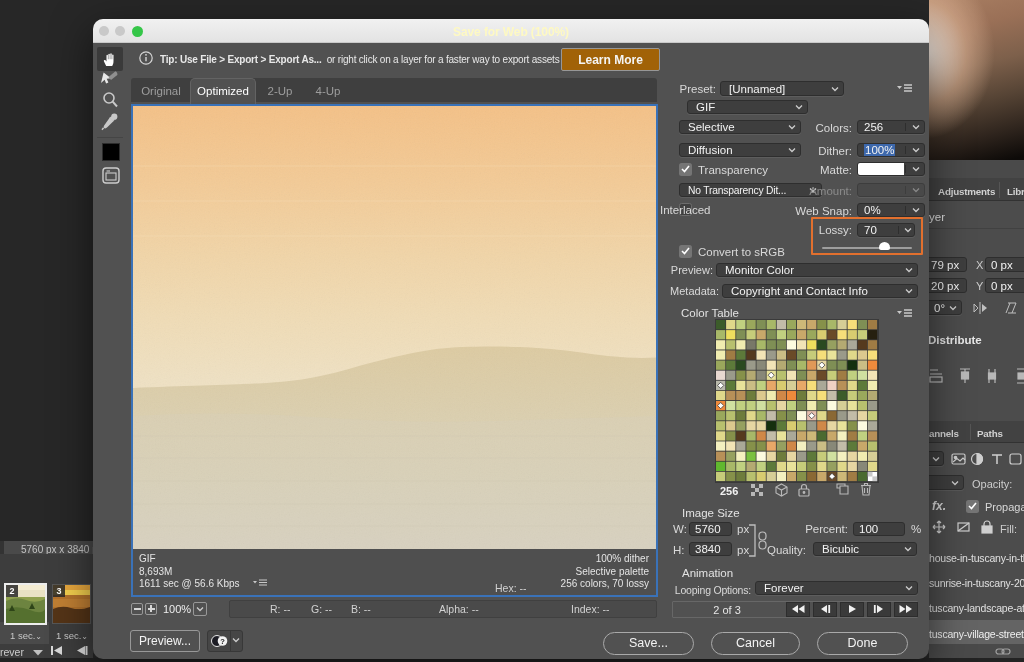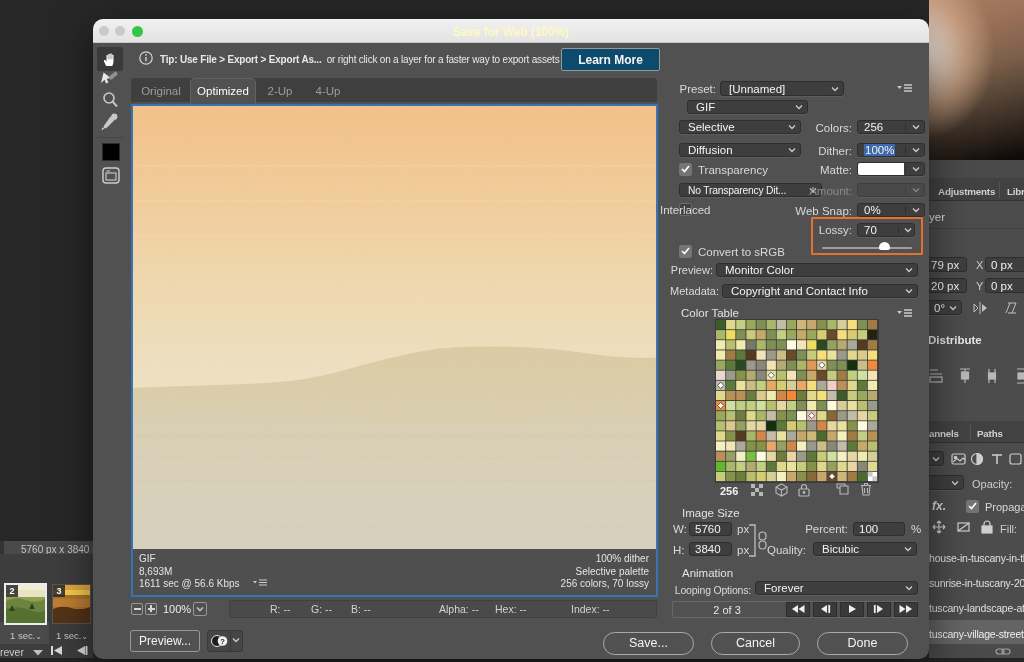--- a/index.html
+++ b/index.html
@@ -188,21 +188,21 @@
 <div class="abs" style="left:115px;top:26px;width:10px;height:10px;border-radius:50%;background:#c9c9c9"></div>
 <div class="abs" style="left:132px;top:26px;width:11px;height:11px;border-radius:50%;background:#35c648"></div>
 <div class="abs" style="left:93px;top:25px;width:836px;text-align:center;font-size:12px;letter-spacing:-0.1px;font-weight:700;color:#fef9c3">Save for Web (100%)</div>
 
 <svg class="abs" style="left:139px;top:51px" width="14" height="14" viewBox="0 0 14 14">
       <circle cx="7" cy="7" r="6.2" stroke="#d5d5d5" stroke-width="1.2" fill="none"></circle>
       <path d="M7 6 V10.3" stroke="#d5d5d5" stroke-width="1.4"></path>
       <circle cx="7" cy="3.8" r="0.9" fill="#d5d5d5"></circle>
     </svg>
 <div class="lbl" style="left:160px;top:53px;font-size:10px;letter-spacing:-0.2px;color:#e8e8e8;font-weight:700">Tip: Use File &gt; Export &gt; Export As...&nbsp; <span style="font-weight:400">or right click on a layer for a faster way to export assets</span></div>
-<div class="abs" style="left:561px;top:48px;width:99px;height:23px;border:1px solid #979797;border-radius:2px;background:#0c4a6e;color:#f4f4f4;font-size:12px;font-weight:700;text-align:center;line-height:22px">Learn More</div>
+<div class="abs" style="left:561px;top:48px;width:99px;height:23px;border:1px solid #979797;border-radius:2px;background:#a16207;color:#f4f4f4;font-size:12px;font-weight:700;text-align:center;line-height:22px">Learn More</div>
 
 <div class="abs" style="left:97px;top:47px;width:26px;height:24px;background:#3a3a3a;border-radius:2px"></div>
 <svg class="abs" style="left:103px;top:52px" width="14" height="15" viewBox="0 0 14 15">
       <path d="M3.2 14 C2.6 12.6 1.6 10.6 0.9 9.2 c-.5-1 .9-1.8 1.6-.9 l1 1.3 V3.4 c0-.9 1.4-.9 1.4 0 V7.2 h.5 V2.3 c0-.9 1.4-.9 1.4 0 V7.2 h.5 V2.0 c0-.9 1.4-.9 1.4 0 V7.3 h.5 V3.1 c0-.9 1.3-.9 1.3 0 V9.0 c0 2-.4 3.4-1.3 5" fill="#ffffff"></path>
     </svg>
 <svg class="abs" style="left:100px;top:70px" width="20" height="18" viewBox="0 0 20 18">
       <path d="M1 13 L3.6 2.5 L11 8.2 L6.7 8.8 L8.4 12.6 L6.1 13.5 L4.6 9.8 Z" fill="#e8e8e8"></path>
       <path d="M8.5 7 L15.5 1.2 c1.6.9 2.2 2.2 1.8 3.9 L11 10 Z" fill="#909090"></path>
     </svg>
 <svg class="abs" style="left:102px;top:91px" width="17" height="18" viewBox="0 0 17 18">
@@ -284,21 +284,21 @@
         <svg width="8" height="8" viewBox="0 0 8 8">
           <path d="M1 2.5 L4 5.5 L7 2.5" stroke="#cccccc" stroke-width="1.3" fill="none"></path>
         </svg>
       </span>
     </div>
 <div class="abs" style="left:229px;top:600px;width:428px;height:18px;background:#4a4a4a;border:1px solid #404040;border-radius:2px"></div>
 <div class="lbl" style="left:270px;top:603px;font-size:10.5px;color:#d2d2d2">R: --</div>
 <div class="lbl" style="left:311px;top:603px;font-size:10.5px;color:#d2d2d2">G: --</div>
 <div class="lbl" style="left:351px;top:603px;font-size:10.5px;color:#d2d2d2">B: --</div>
 <div class="lbl" style="left:439px;top:603px;font-size:10.5px;color:#d2d2d2">Alpha: --</div>
-<div class="lbl" style="left:495px;top:603px;font-size:10.5px;color:#d2d2d2">Hex: --</div>
+<div class="lbl" style="left:495px;top:582px;font-size:10.5px;color:#d2d2d2">Hex: --</div>
 <div class="lbl" style="left:571px;top:603px;font-size:10.5px;color:#d2d2d2">Index: --</div>
 
 <div class="abs" style="left:130px;top:630px;width:70px;height:22px;border:1px solid #989898;border-radius:3px;color:#f2f2f2;font-size:12px;text-align:center;line-height:21px">Preview...</div>
 <div class="abs" style="left:207px;top:630px;width:36px;height:22px;background:#464646;border:1px solid #383838;border-radius:3px"></div>
 <svg class="abs" style="left:211px;top:633px" width="17" height="16" viewBox="0 0 17 16">
       <circle cx="6" cy="8" r="5.5" fill="#1c1c24" stroke="#e8e8e8" stroke-width="1"></circle>
       <circle cx="11.5" cy="8" r="4.8" fill="#f2f2f2"></circle>
       <text x="11.5" y="11" font-size="7.5" font-weight="bold" text-anchor="middle" fill="#222">?</text>
     </svg>
 <div class="abs" style="left:229.5px;top:631px;width:1px;height:20px;background:#383838"></div>

